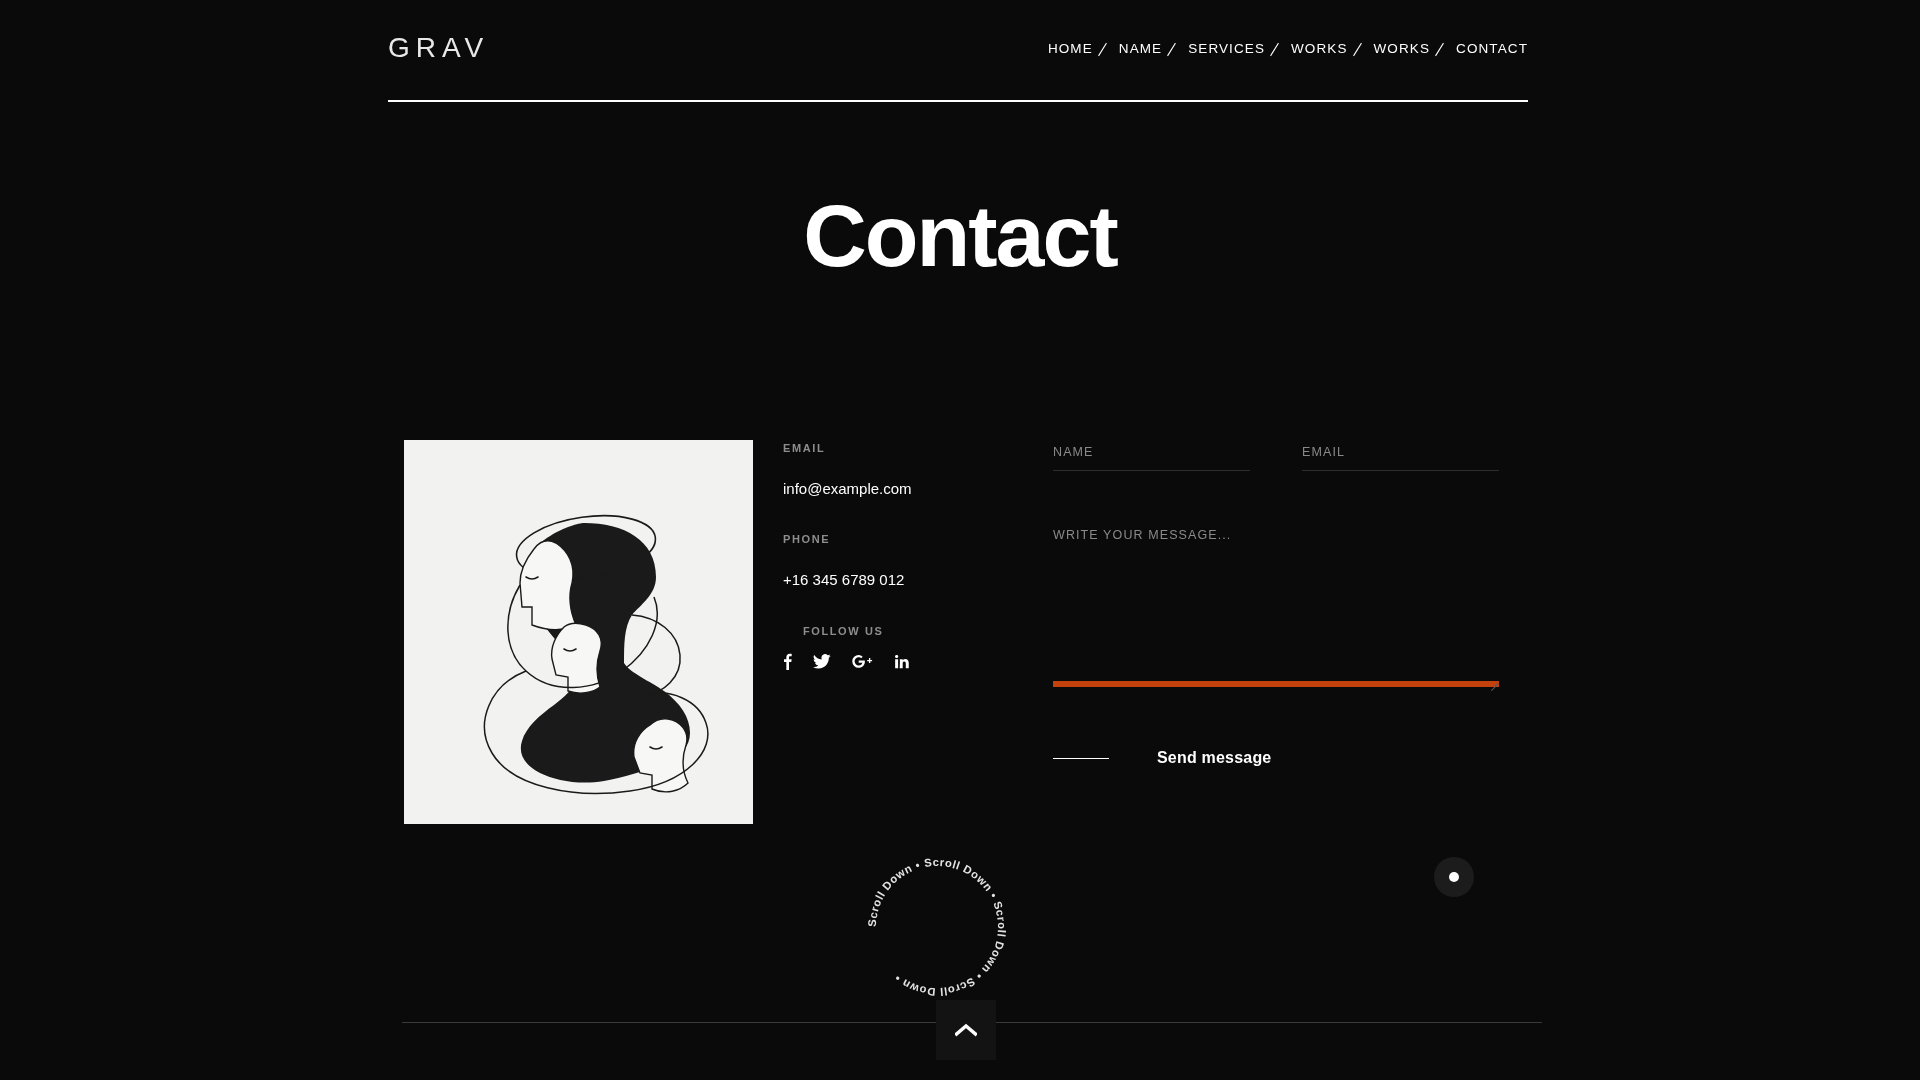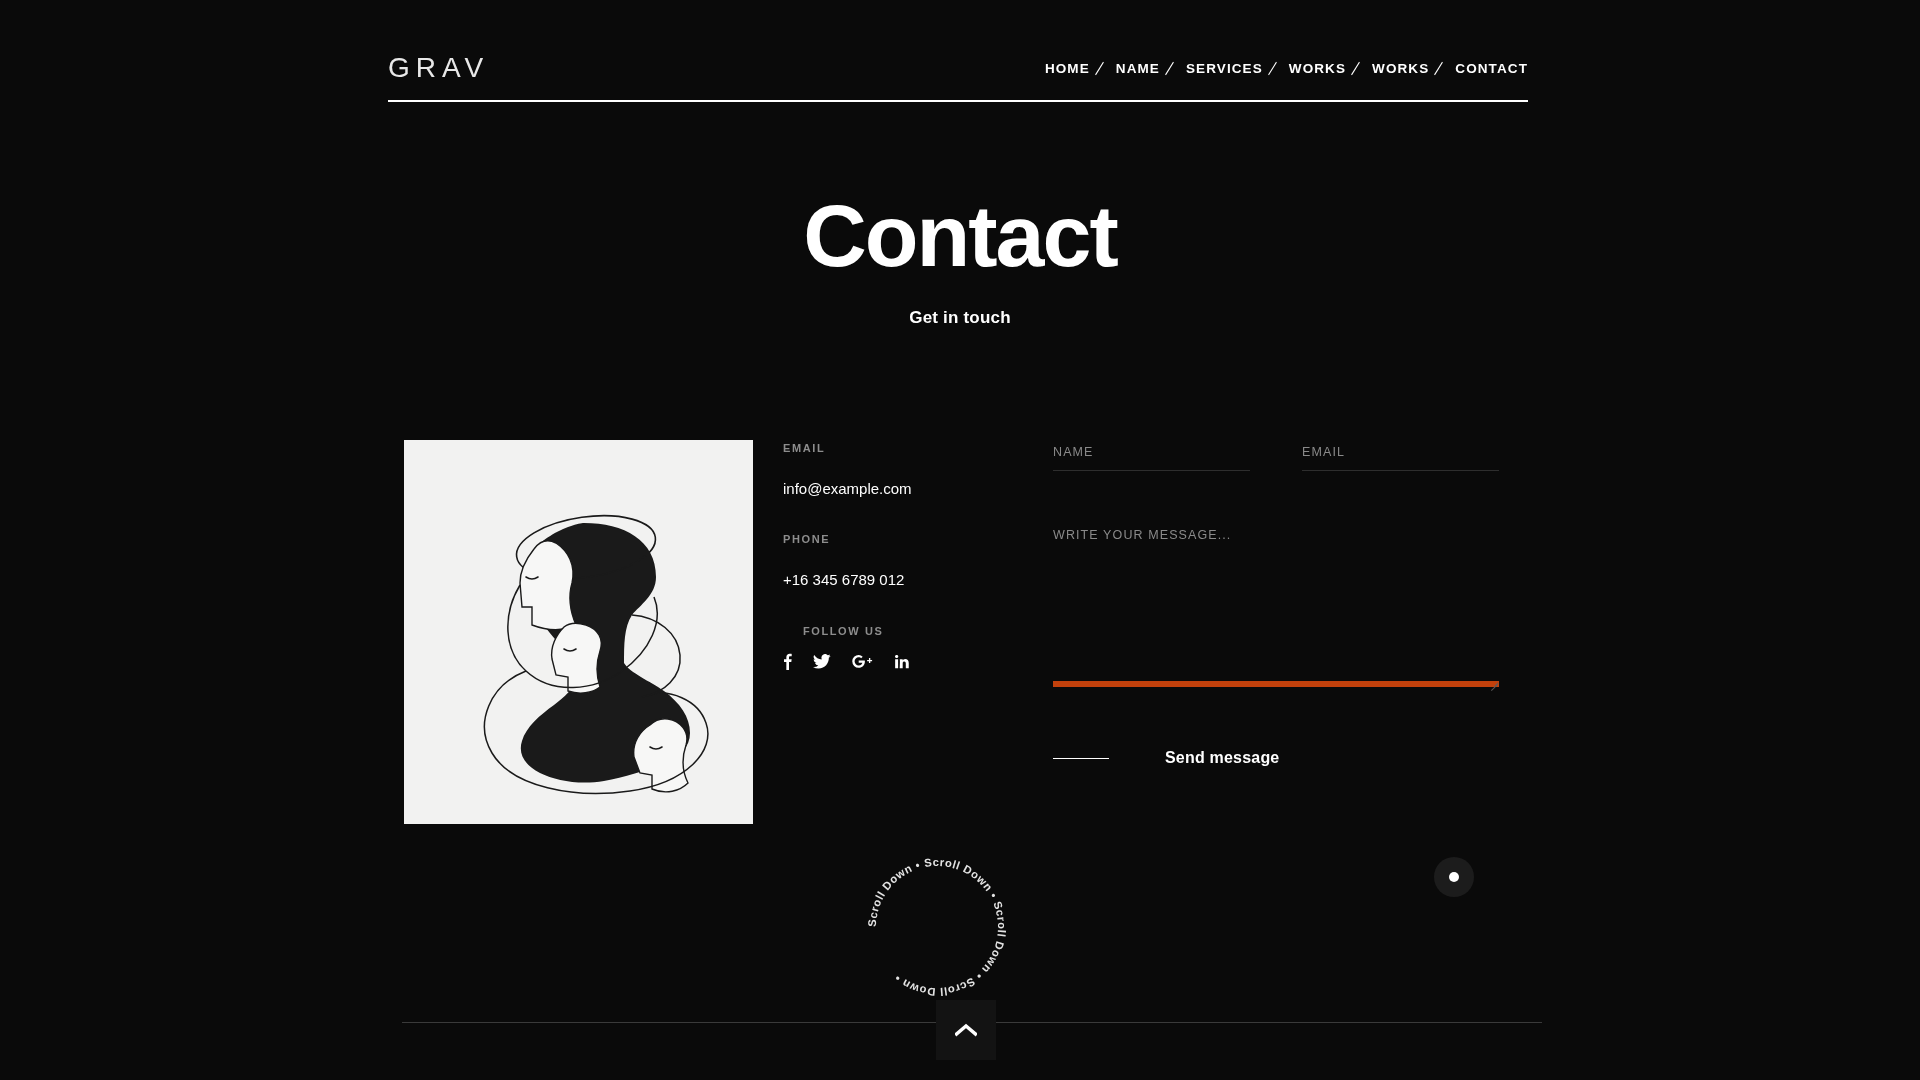--- a/index.html
+++ b/index.html
@@ -6,28 +6,28 @@
   html, body {
     width:1920px; height:1080px;
     background:#0a0a0a;
     font-family:"Liberation Sans", sans-serif;
     overflow:hidden;
   }
   .page { position:relative; width:1920px; height:1080px; background:#0a0a0a; }
 
   
   .header {
-    position:absolute; left:388px; top:32px; width:1140px; height:72px;
+    position:absolute; left:388px; top:12px; width:1140px; height:72px;
     display:flex; align-items:center; justify-content:space-between;
   }
   .logo {
     font-size:28px; letter-spacing:6px; color:#e8e8e8;
     font-weight:400; line-height:1;
   }
-  .nav { display:flex; align-items:center;font-weight:bold; }
+  .nav { display:flex; align-items:flex-end; }
   .nav-item {
     font-size:13.5px; letter-spacing:1.1px; color:#ffffff;
     text-decoration:none; white-space:nowrap;
   }
   .nav-sep {
     display:inline-block; width:26px; height:14px; position:relative;
   }
   .nav-sep::after {
     content:""; position:absolute; left:9px; top:0;
     width:1px; height:15px; background:#ffffff;
@@ -104,21 +104,21 @@
     position:absolute; right:0px; bottom:2px; width:9px; height:9px;
     pointer-events:none;
   }
   .resize-handle::before, .resize-handle::after {
     content:""; position:absolute; background:#5a5a5a; height:1px;
   }
   .resize-handle::before { width:9px; right:0; bottom:1px; transform:rotate(-45deg); }
   .resize-handle::after  { width:5px; right:0; bottom:4px; transform:rotate(-45deg); }
 
   .send-row {
-    margin-top:58px; display:flex; align-items:center; gap:8px;
+    margin-top:58px; display:flex; align-items:center; gap:0;
     background:none; border:none; cursor:pointer; padding:0;
   }
   .send-line { width:56px; height:1px; background:#ffffff; }
   .send-label {
     margin-left:48px; font-size:16px; font-weight:bold; color:#ffffff;
     letter-spacing:0.2px; font-family:"Liberation Sans", sans-serif;
   }
 
   
   .scroll-circle {
@@ -166,21 +166,20 @@
       <span class="nav-sep"></span>
       <a class="nav-item" href="#">WORKS</a>
       <span class="nav-sep"></span>
       <a class="nav-item" href="#">CONTACT</a>
     </nav>
   </div>
   <div class="header-rule"></div>
 
   <div class="hero">
     <div class="hero-title">Contact</div>
-    <div class="hero-sub">Get in touch</div>
   </div>
 
   <div class="main">
 
     <div class="artwork">
       <svg viewBox="0 0 349 384" xmlns="http://www.w3.org/2000/svg">
         <rect width="349" height="384" fill="#f2f2f1"></rect>
         <g transform="translate(60,45)">
 
           <path d="M60,90 C60,55 110,38 120,38 C160,38 192,55 192,92 C192,110 176,120 168,130

